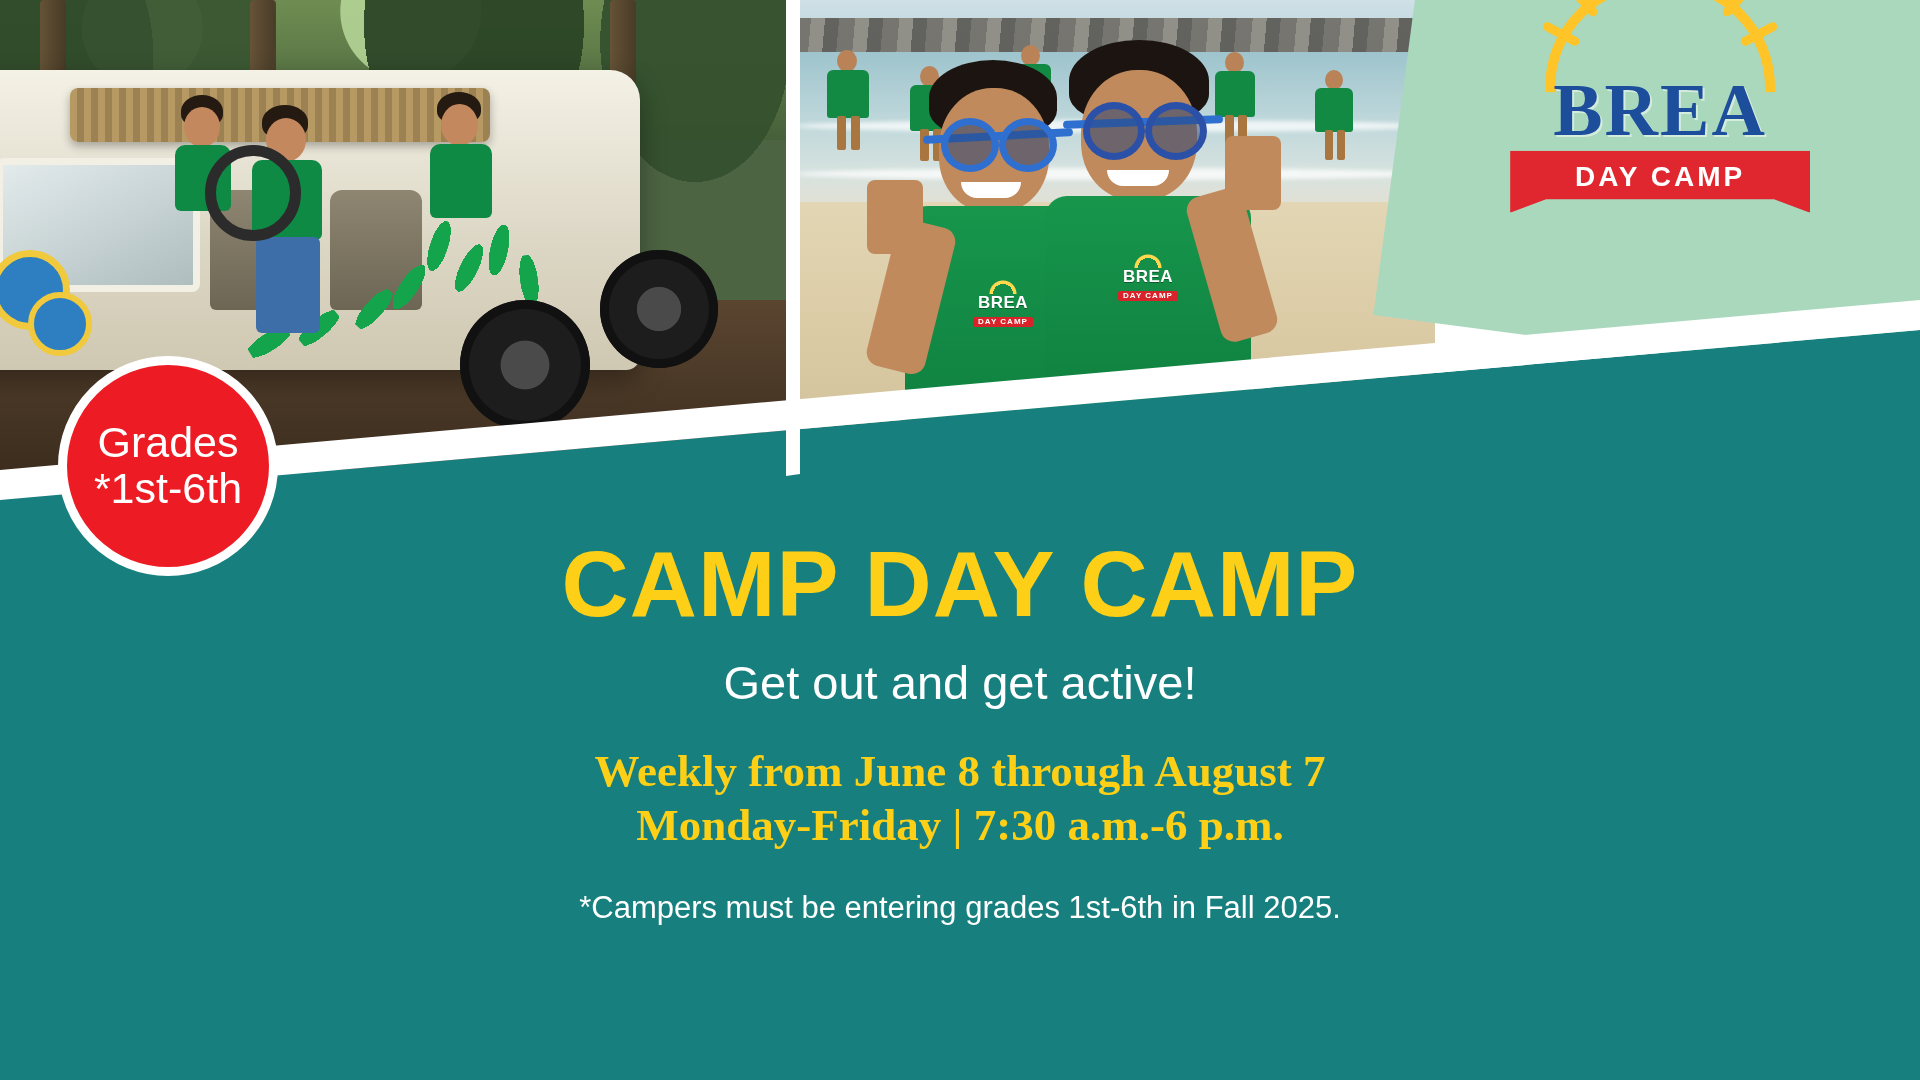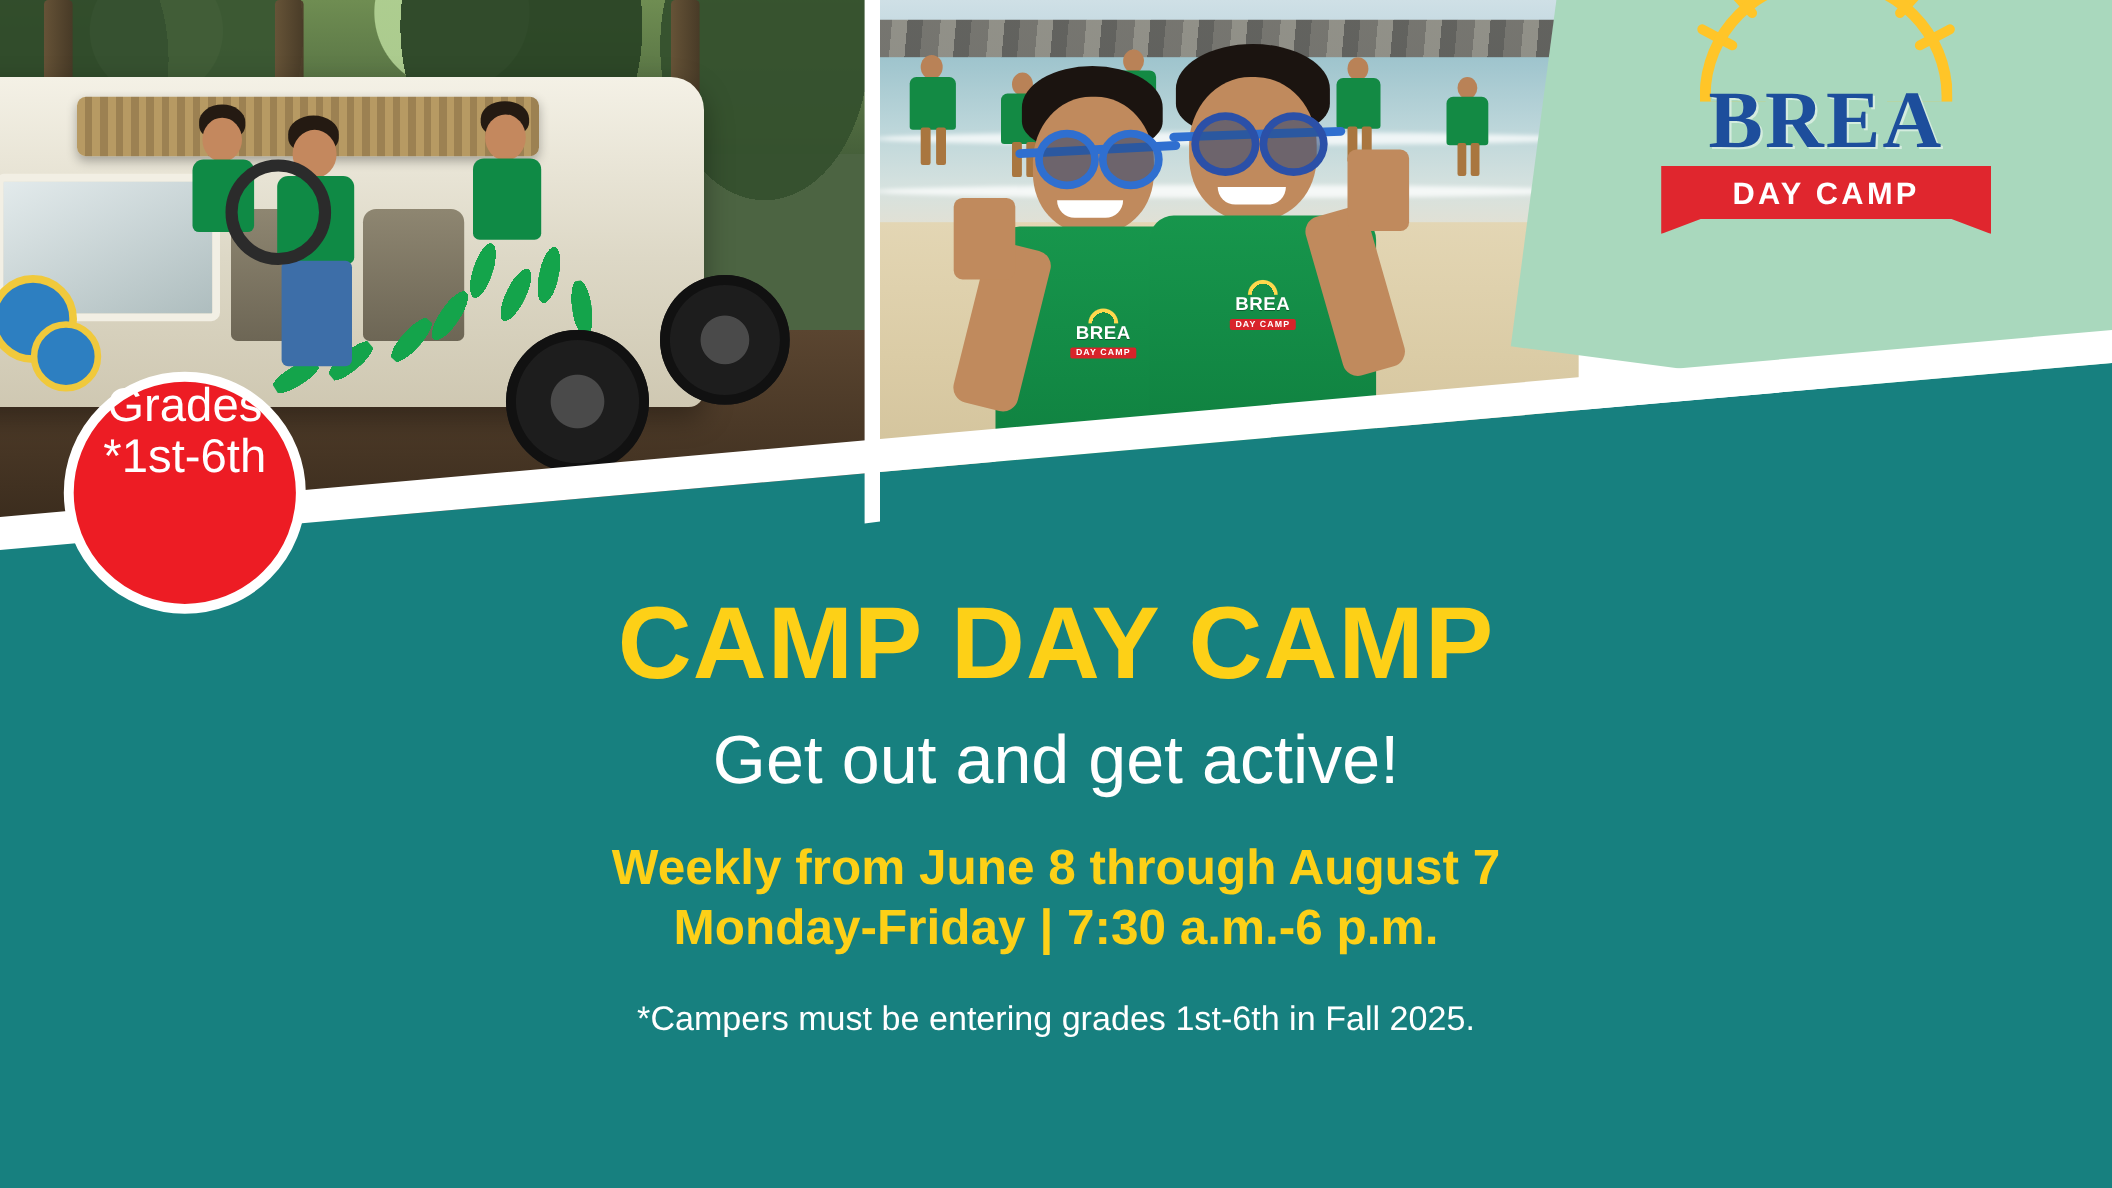--- a/index.html
+++ b/index.html
@@ -225,58 +225,59 @@
     font-weight:700;
     font-size:93px;
     letter-spacing:1px;
     line-height:1;
     margin:0;
     padding-top:18px;
     white-space:nowrap;
   }
   .tagline {
     color:#ffffff;
-    font-size:62px;
+    font-size:47px;
     line-height:1.18;
     font-weight:400;
     margin: 24px 0 0;
   }
   .tagline div { white-space:nowrap; }
   .dates {
     color:#fdd017;
     font-size:45px;
     font-weight:700;
     line-height:1.2;
     margin: 34px 0 0;
+    font-family: Liberation Serif, serif;
   }
   .dates div { white-space:nowrap; }
   .footnote {
     color:#ffffff;
     font-size:31px;
     font-weight:400;
     margin: 38px 0 0;
     white-space:nowrap;
   }
 
   
   .grades-badge {
     position:absolute;
     left: 58px;
-    top: 338px;
+    top: 356px;
     width: 220px;
     height: 220px;
     border-radius:50%;
     background:#ed1c24;
     border: 9px solid #ffffff;
     box-sizing:border-box;
     z-index: 9;
     display:flex;
     flex-direction:column;
     align-items:center;
-    justify-content:flex-start;
+    justify-content:center;
     color:#ffffff;
     line-height:1.06;
   }
   .grades-badge .g1 { font-size:43px; }
   .grades-badge .g2 { font-size:43px; }
 </style>
 </head>
 <body>
 
 <div id="stage">

